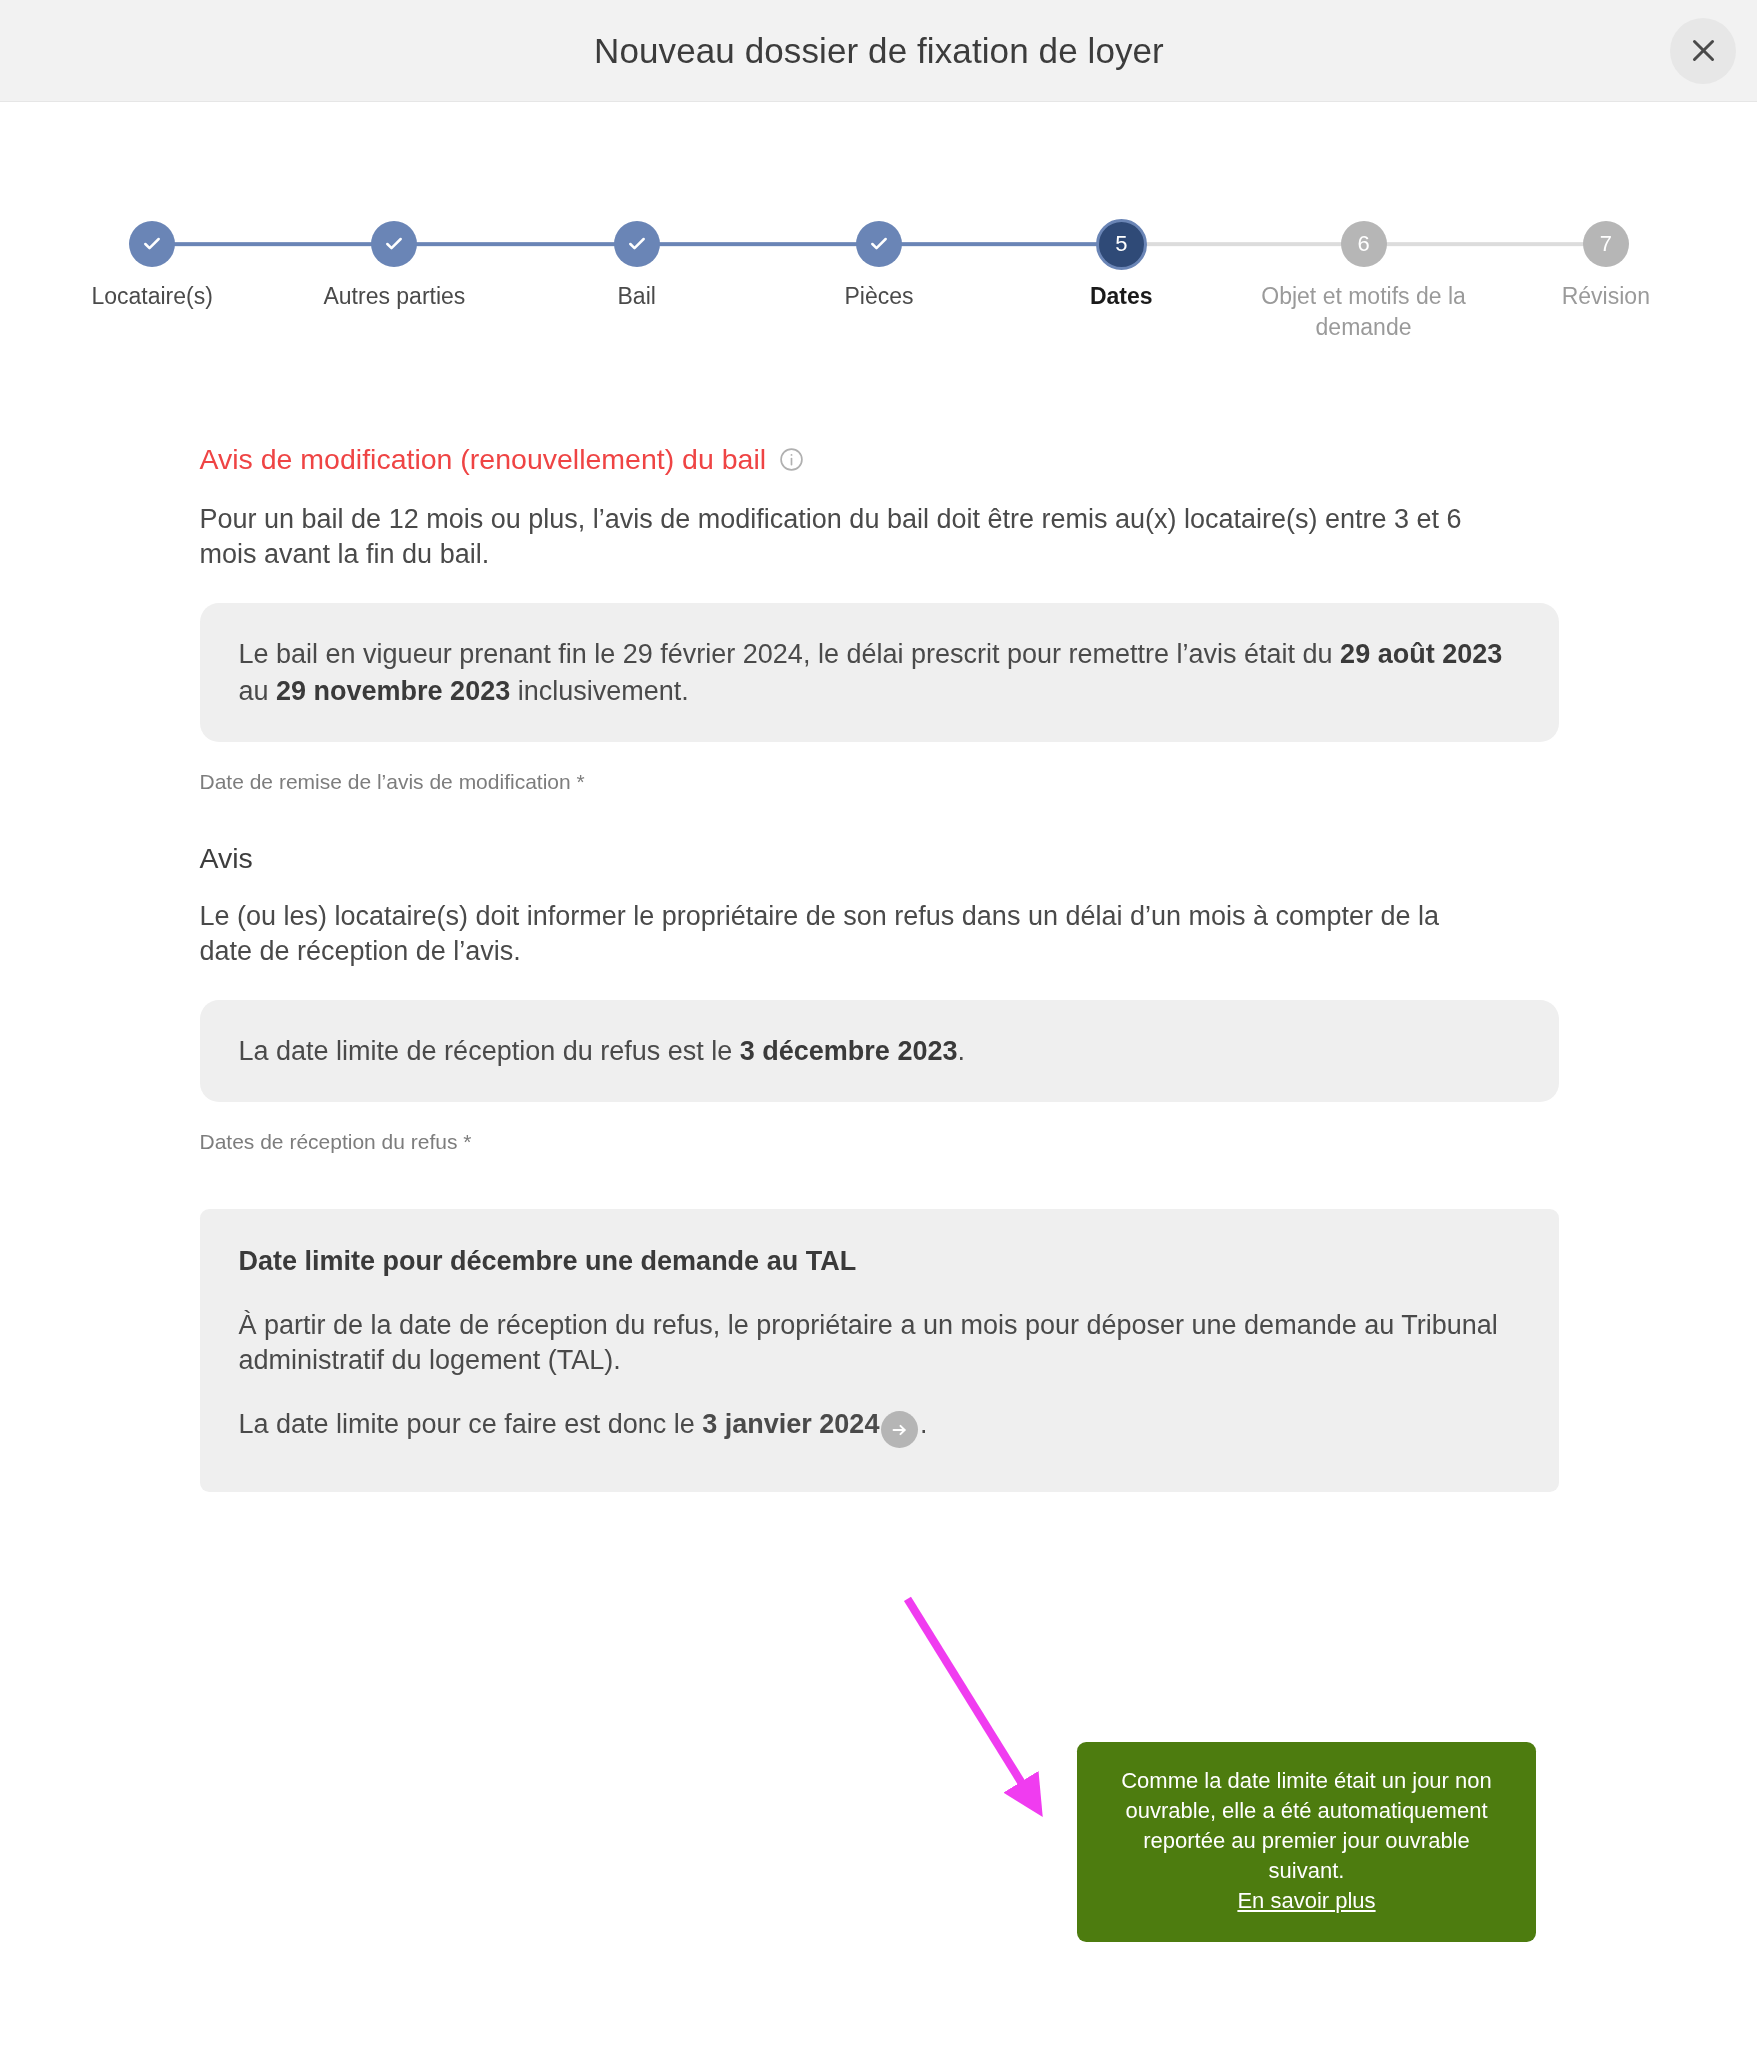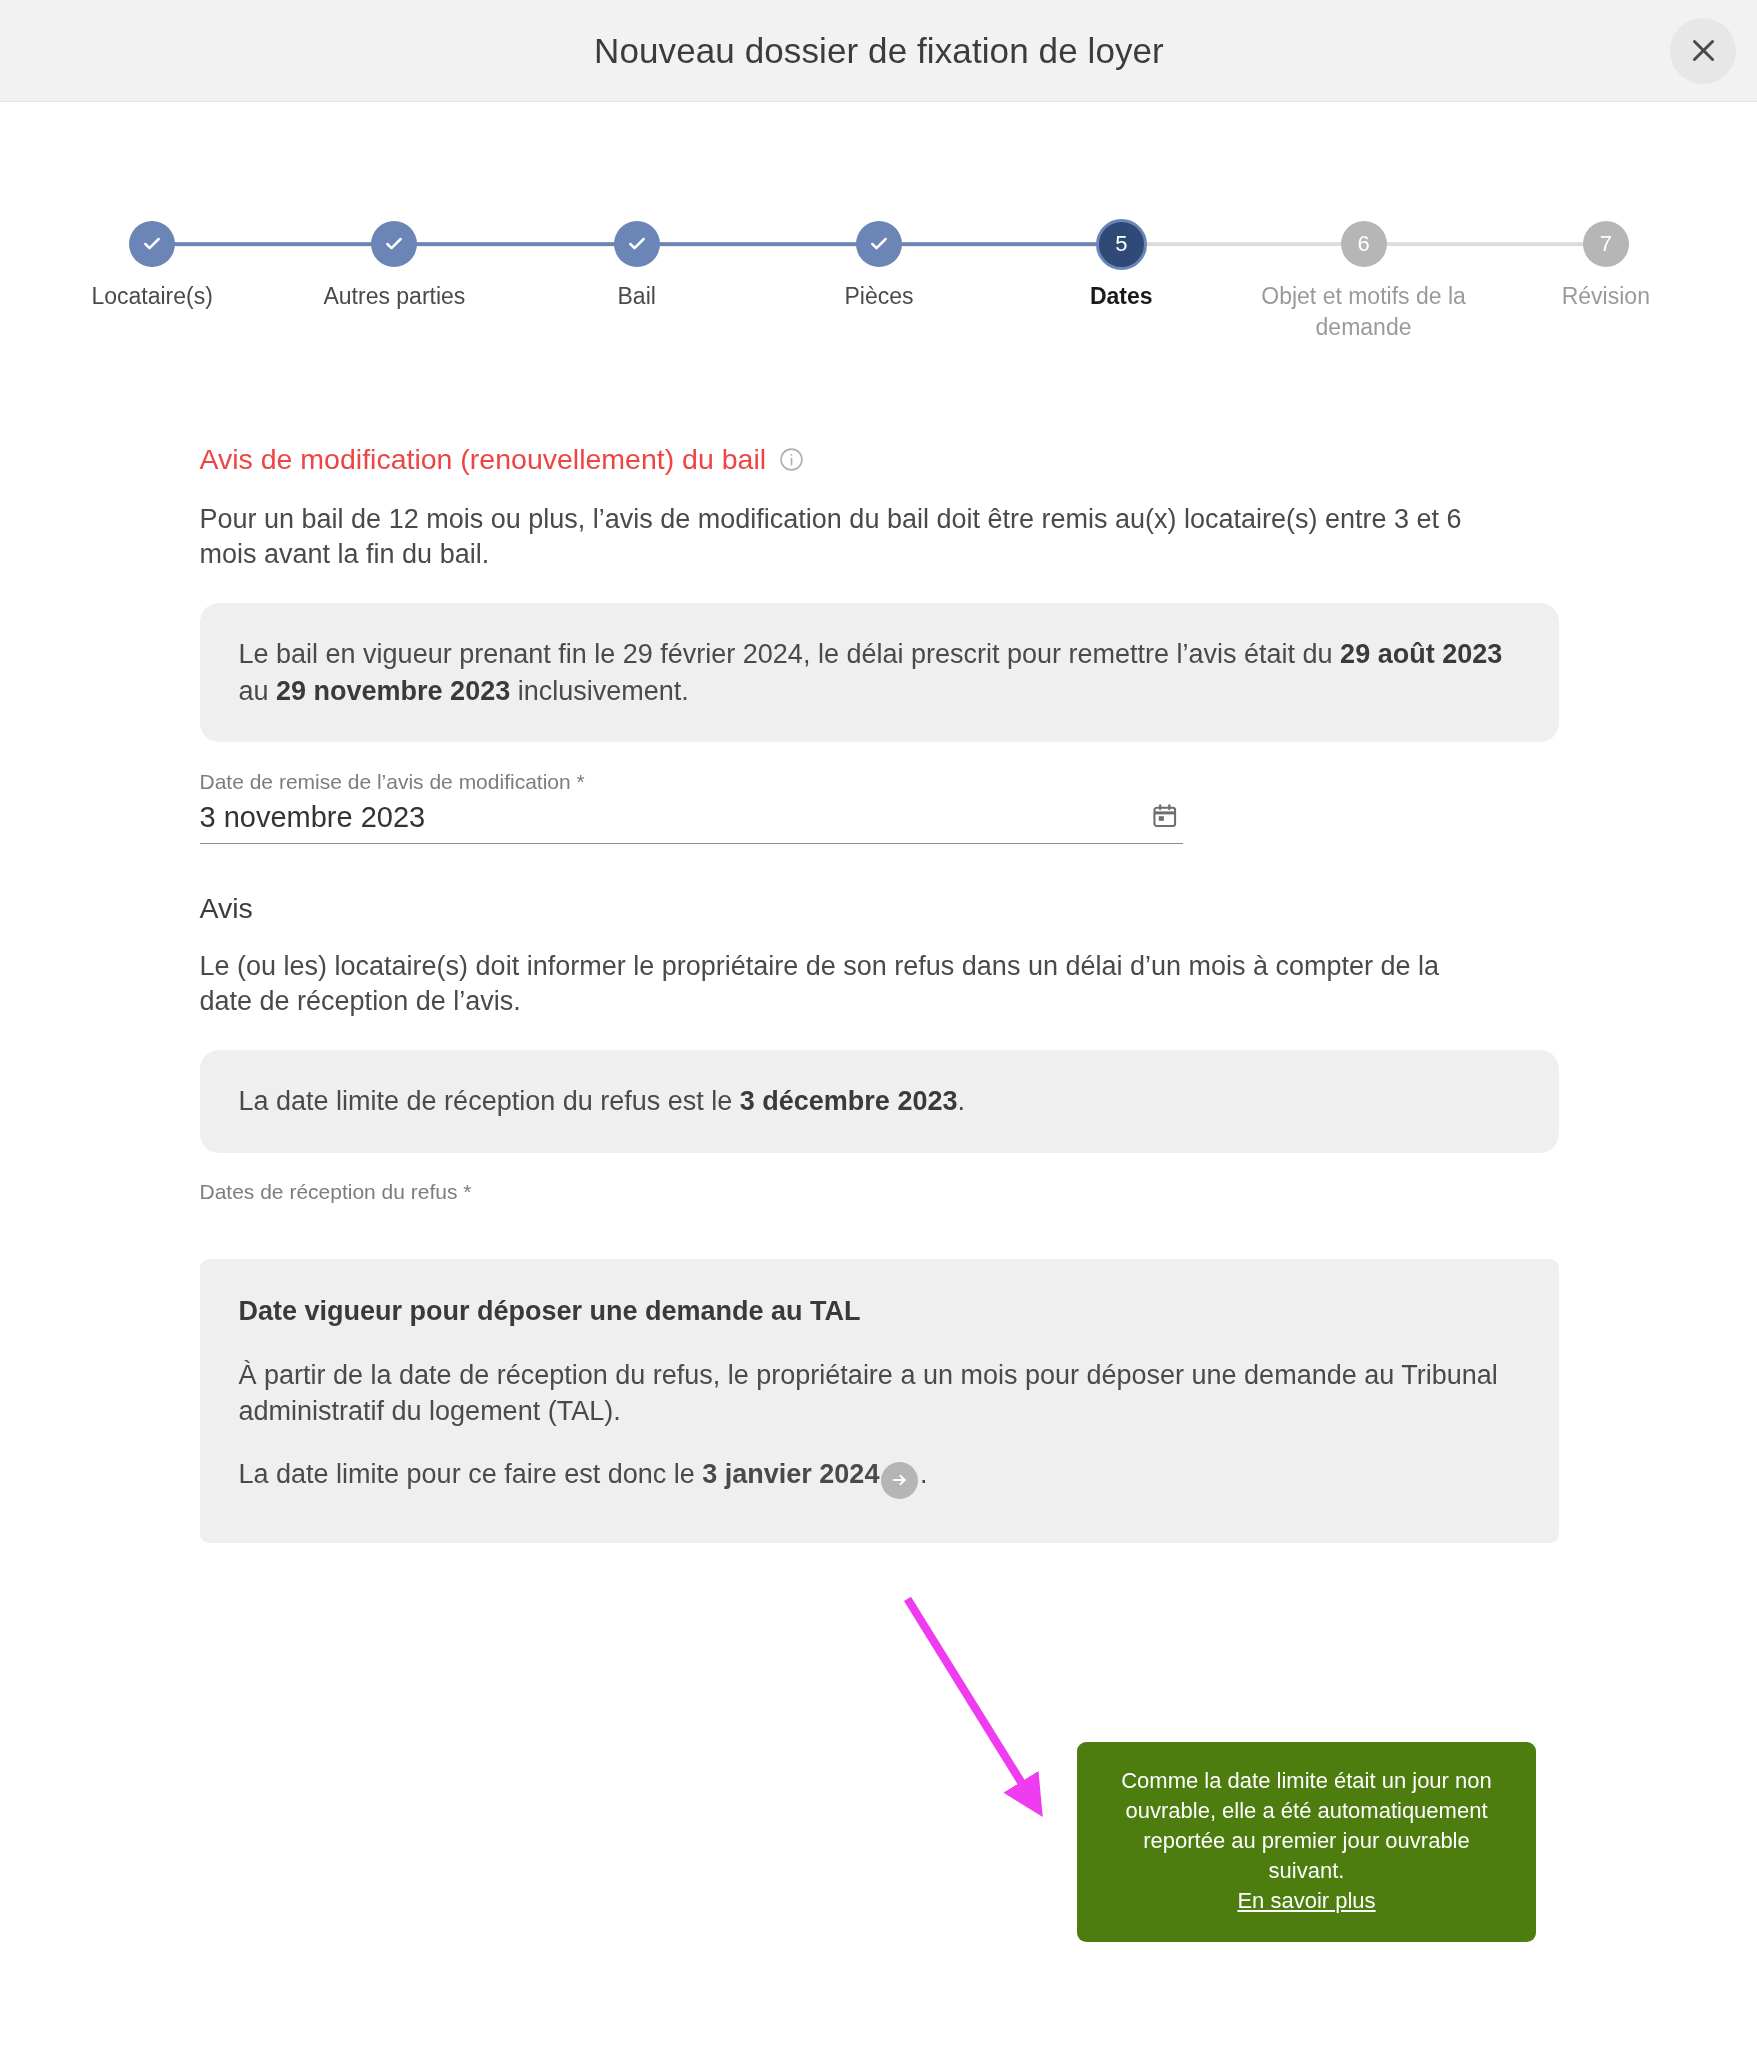--- a/index.html
+++ b/index.html
@@ -369,50 +369,36 @@
   </h2>
 
   <p class="paragraph">Pour un bail de 12 mois ou plus, l’avis de modification du bail doit être remis au(x) locataire(s) entre 3 et 6 mois avant la fin du bail.</p>
 
   <div class="callout">
     <span>Le bail en vigueur prenant fin le 29 février 2024, le délai prescrit pour remettre l’avis était du </span><b>29 août 2023</b><span> au </span><b>29 novembre 2023</b><span> inclusivement.</span>
   </div>
 
   <div class="field">
     <div class="field-label">Date de remise de l’avis de modification *</div>
-    <div class="field-row">
-      <input class="field-value" type="text" value="3 novembre 2023" style="">
-      <button class="cal-button" aria-label="Ouvrir le calendrier">
-        <span>
-          <svg width="27.5" height="27.5" viewBox="0 0 24 24" fill="none" stroke="#6e6e6e" stroke-width="1.8">
-            <rect x="3" y="5" width="18" height="16" rx="2"></rect>
-            <line x1="3" y1="9.5" x2="21" y2="9.5" stroke-width="2.6"></line>
-            <line x1="8" y1="3" x2="8" y2="6.2" stroke-linecap="round" stroke-width="2"></line>
-            <line x1="16" y1="3" x2="16" y2="6.2" stroke-linecap="round" stroke-width="2"></line>
-            <rect x="6.8" y="12.4" width="4.4" height="4" fill="#6e6e6e" stroke="none"></rect>
-          </svg>
-        </span>
-      </button>
-    </div>
   </div>
 
   <h3 class="h-sub">Avis</h3>
 
   <p class="paragraph">Le (ou les) locataire(s) doit informer le propriétaire de son refus dans un délai d’un mois à compter de la date de réception de l’avis.</p>
 
   <div class="callout">
     <span>La date limite de réception du refus est le </span><b>3 décembre 2023</b><span>.</span>
   </div>
 
   <div class="field">
     <div class="field-label">Dates de réception du refus *</div>
   </div>
 
   <div class="tal-box">
-    <div class="tal-title">Date vigueur pour déposer une demande au TAL</div>
+    <div class="tal-title">Date limite pour décembre une demande au TAL</div>
     <div class="tal-text">À partir de la date de réception du refus, le propriétaire a un mois pour déposer une demande au Tribunal administratif du logement (TAL).</div>
     <div class="tal-text">
       <span>La date limite pour ce faire est donc le </span><b>3 janvier 2024</b><button class="arrow-badge" aria-label="Détail du report">
         <svg width="22" height="22" viewBox="0 0 24 24" fill="none" stroke="#ffffff" stroke-width="2.2" stroke-linecap="round" stroke-linejoin="round">
           <line x1="5" y1="12" x2="17" y2="12"></line>
           <polyline points="12.5 7.5 17 12 12.5 16.5"></polyline>
         </svg>
       </button><span>.</span>
     </div>
   </div>

